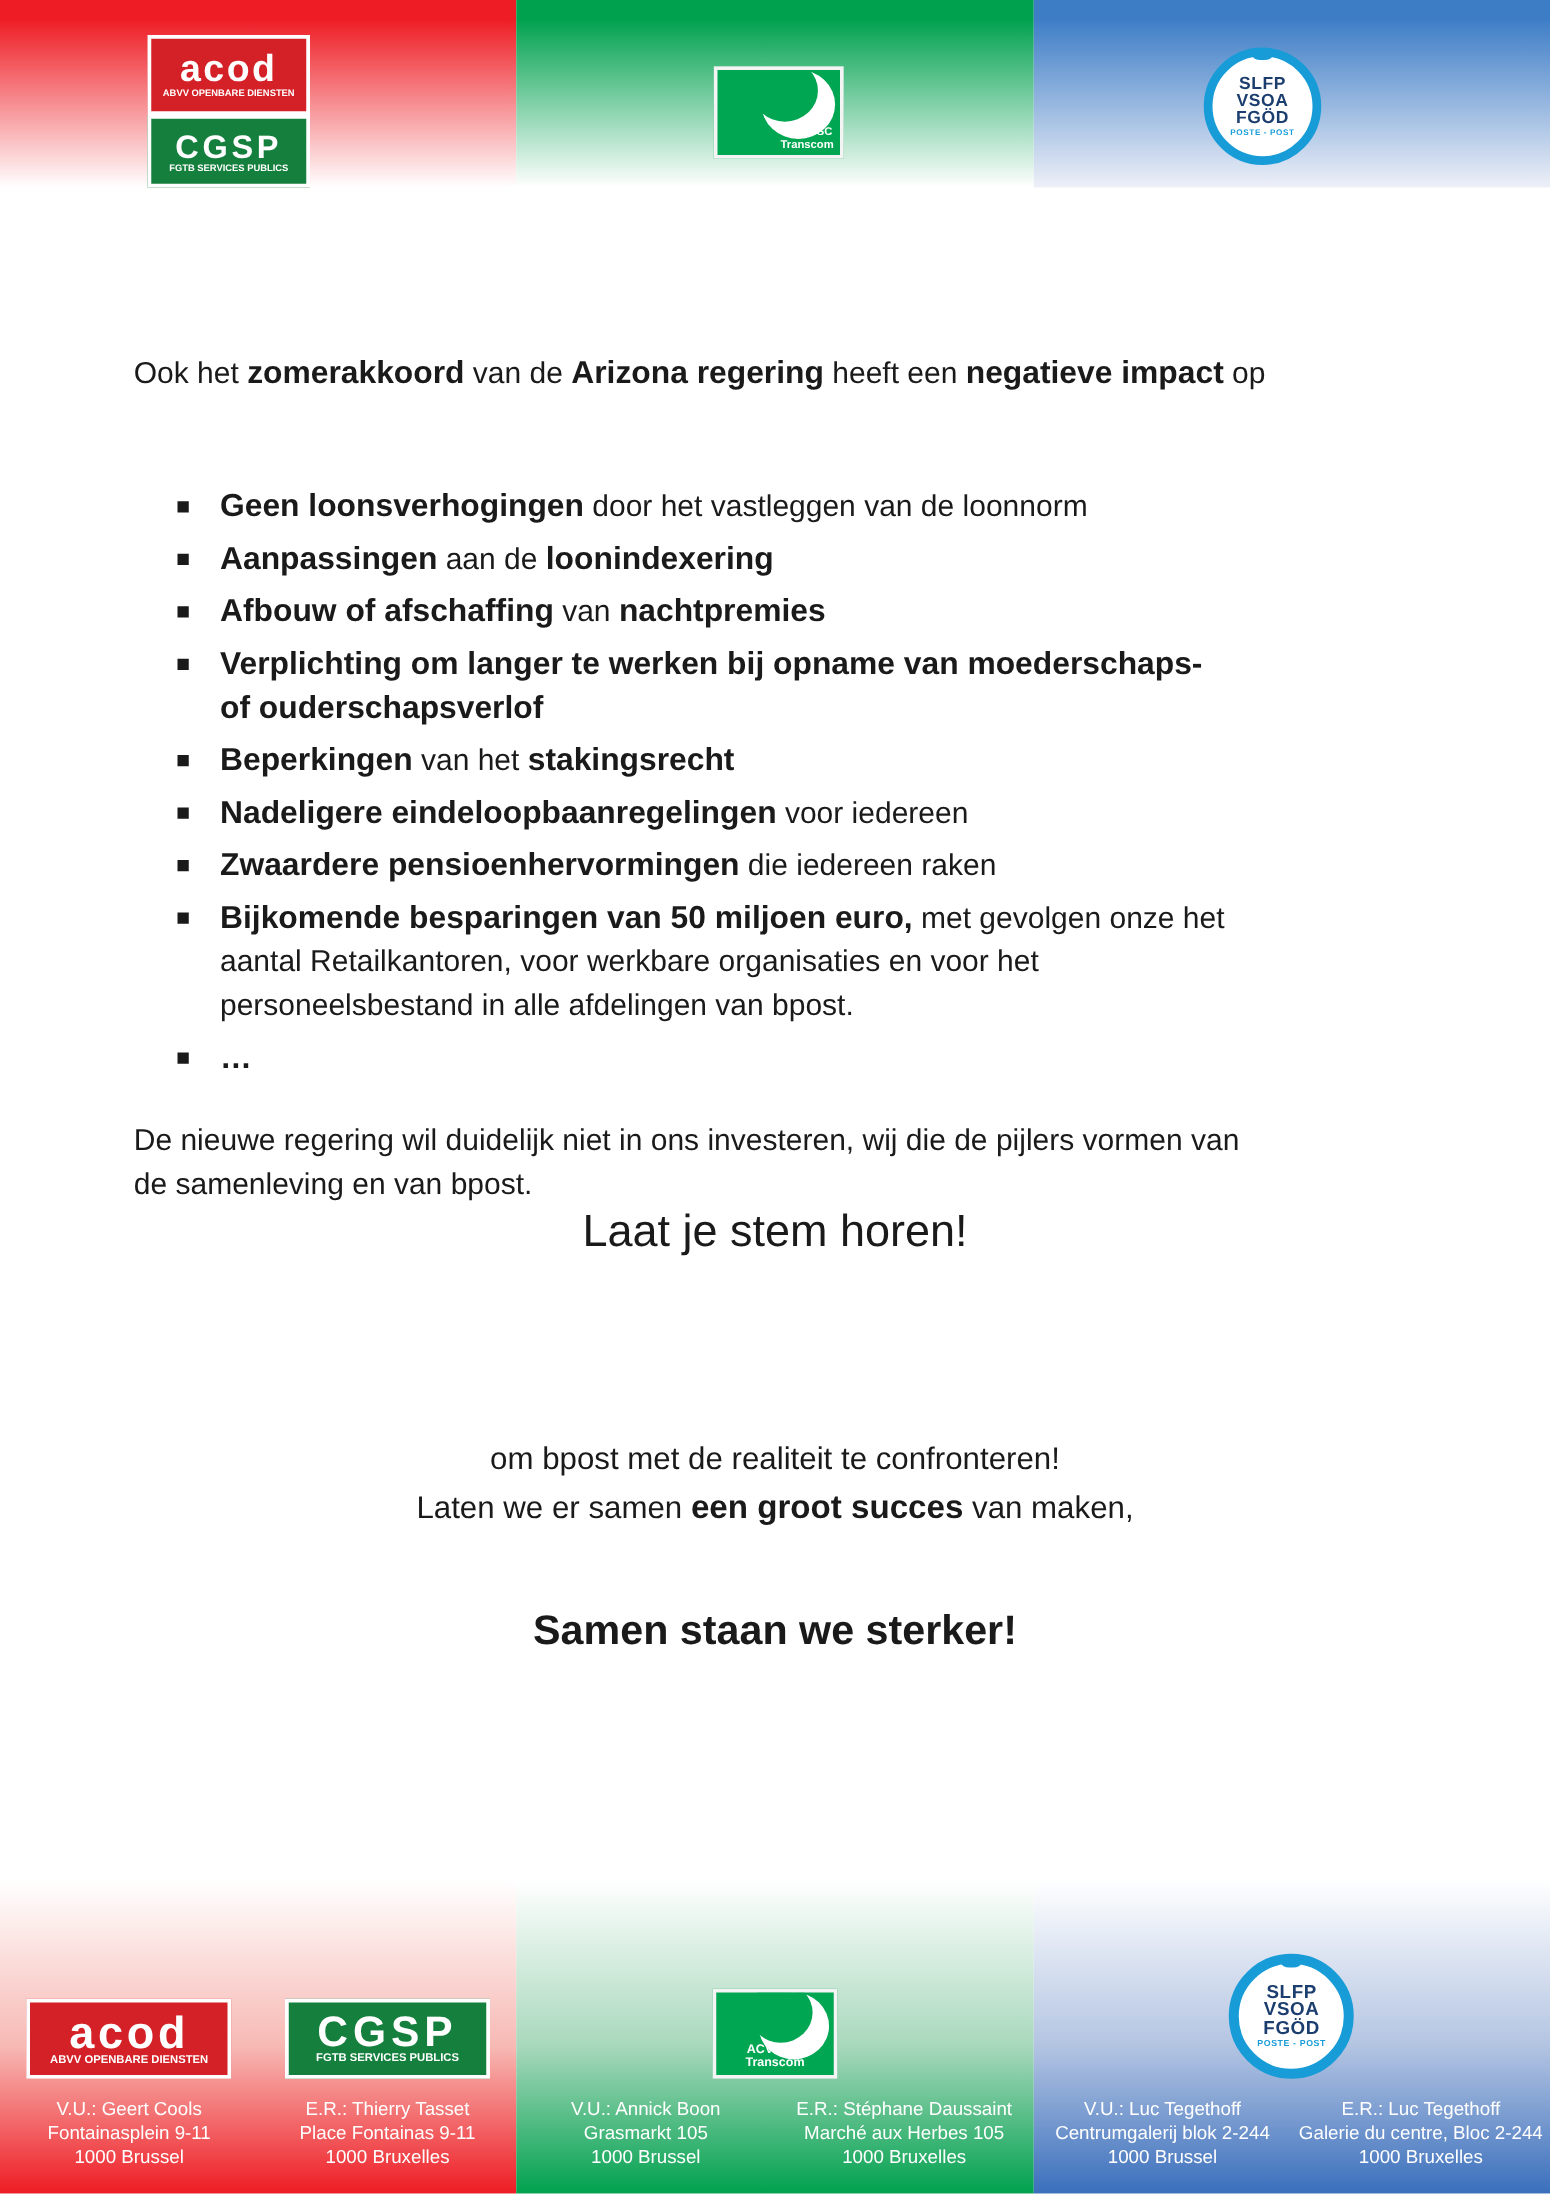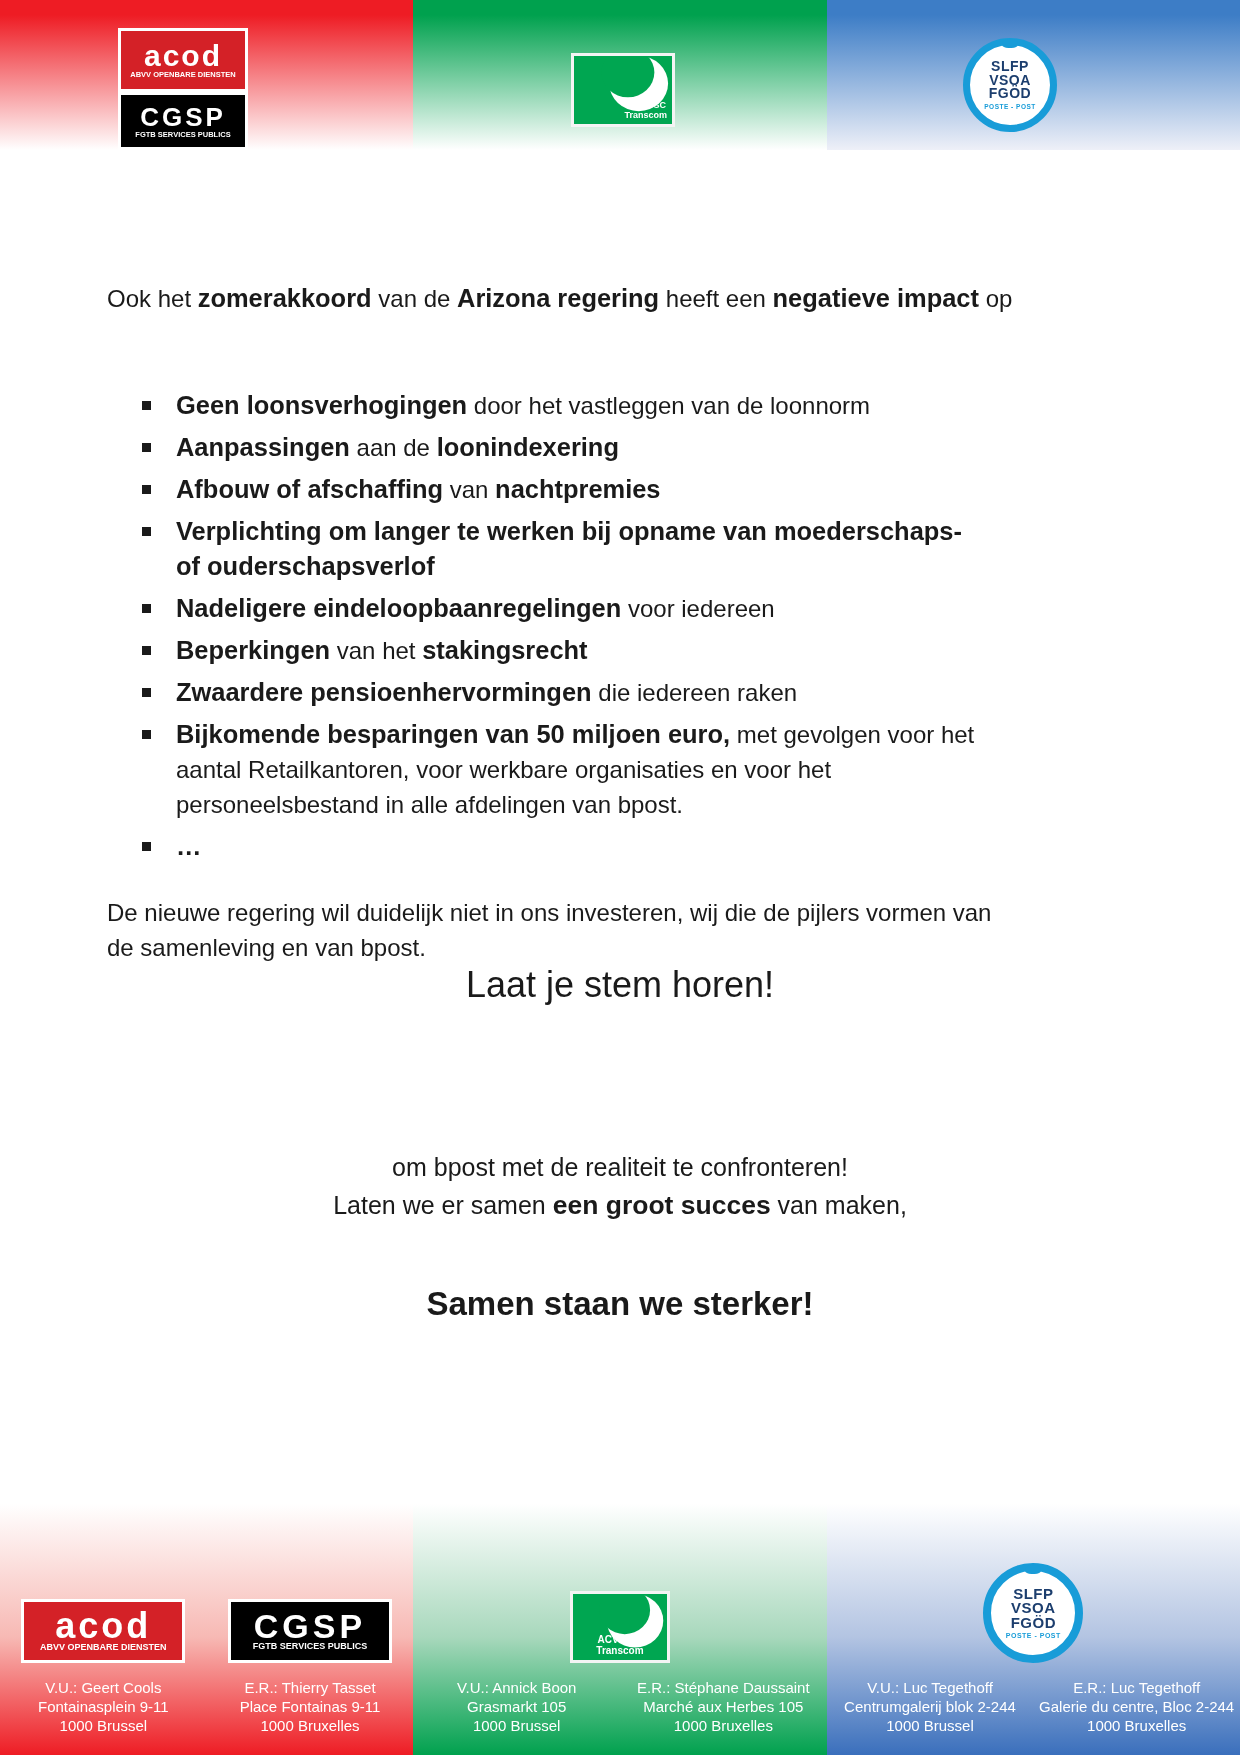--- a/index.html
+++ b/index.html
@@ -15,21 +15,21 @@
   .band-red   { background:linear-gradient(to bottom, #ee1c24 0%, #ee1c24 10%, #ffffff 100%); }
   .band-green { background:linear-gradient(to bottom, #00a14e 0%, #00a14e 10%, #ffffff 100%); }
   .band-blue  { background:linear-gradient(to bottom, #3d7dc6 0%, #3d7dc6 10%, #eef0f8 100%); }
 
   
   .acod-box, .cgsp-box {
     border:3px solid #ffffff; background:#d42127; color:#fff;
     display:flex; flex-direction:column; align-items:center; justify-content:center;
     text-align:center;
   }
-  .cgsp-box { background:#000000; }
+  .cgsp-box { background:#15803d; }
   .acod-word { font-weight:bold; letter-spacing:2px; }
   .acod-sub, .cgsp-sub { font-weight:bold; white-space:nowrap; }
   .cgsp-word { font-weight:bold; letter-spacing:3px; }
 
   .acv-box { position:relative; background:#00a651; border:3px solid #f4f4f4; overflow:hidden; }
   .acv-label { position:absolute; right:5px; bottom:4px; color:#fff; font-weight:bold; text-align:center; line-height:1.05; }
 
   .slfp-ring {
     position:relative; border-radius:50%; background:#fff; border:7px solid #189cd8;
     display:flex; flex-direction:column; align-items:center; justify-content:center;
@@ -147,33 +147,33 @@
         <span class="blt"></span>
       <div><b>Afbouw of afschaffing</b><span> van </span><b>nachtpremies</b></div>
       </li>
     <li>
         <span class="blt"></span>
       <div><b>Verplichting om langer te werken bij opname van moederschaps-</b></div>
       <div><b>of ouderschapsverlof</b></div>
       </li>
     <li>
         <span class="blt"></span>
+      <div><b>Beperkingen</b><span> van het </span><b>stakingsrecht</b></div>
+      </li>
+    <li>
+        <span class="blt"></span>
       <div><b>Nadeligere eindeloopbaanregelingen</b><span> voor iedereen</span></div>
       </li>
     <li>
         <span class="blt"></span>
-      <div><b>Beperkingen</b><span> van het </span><b>stakingsrecht</b></div>
-      </li>
-    <li>
-        <span class="blt"></span>
       <div><b>Zwaardere pensioenhervormingen</b><span> die iedereen raken</span></div>
       </li>
     <li>
         <span class="blt"></span>
-      <div><b>Bijkomende besparingen van 50 miljoen euro,</b><span> met gevolgen voor het</span></div>
+      <div><b>Bijkomende besparingen van 50 miljoen euro,</b><span> met gevolgen onze het</span></div>
       <div><span>aantal Retailkantoren, voor werkbare organisaties en voor het</span></div>
       <div><span>personeelsbestand in alle afdelingen van bpost.</span></div>
       </li>
     <li>
         <span class="blt"></span>
       <div><b>…</b></div>
       </li>
   </ul>
 
   <div class="closing">

